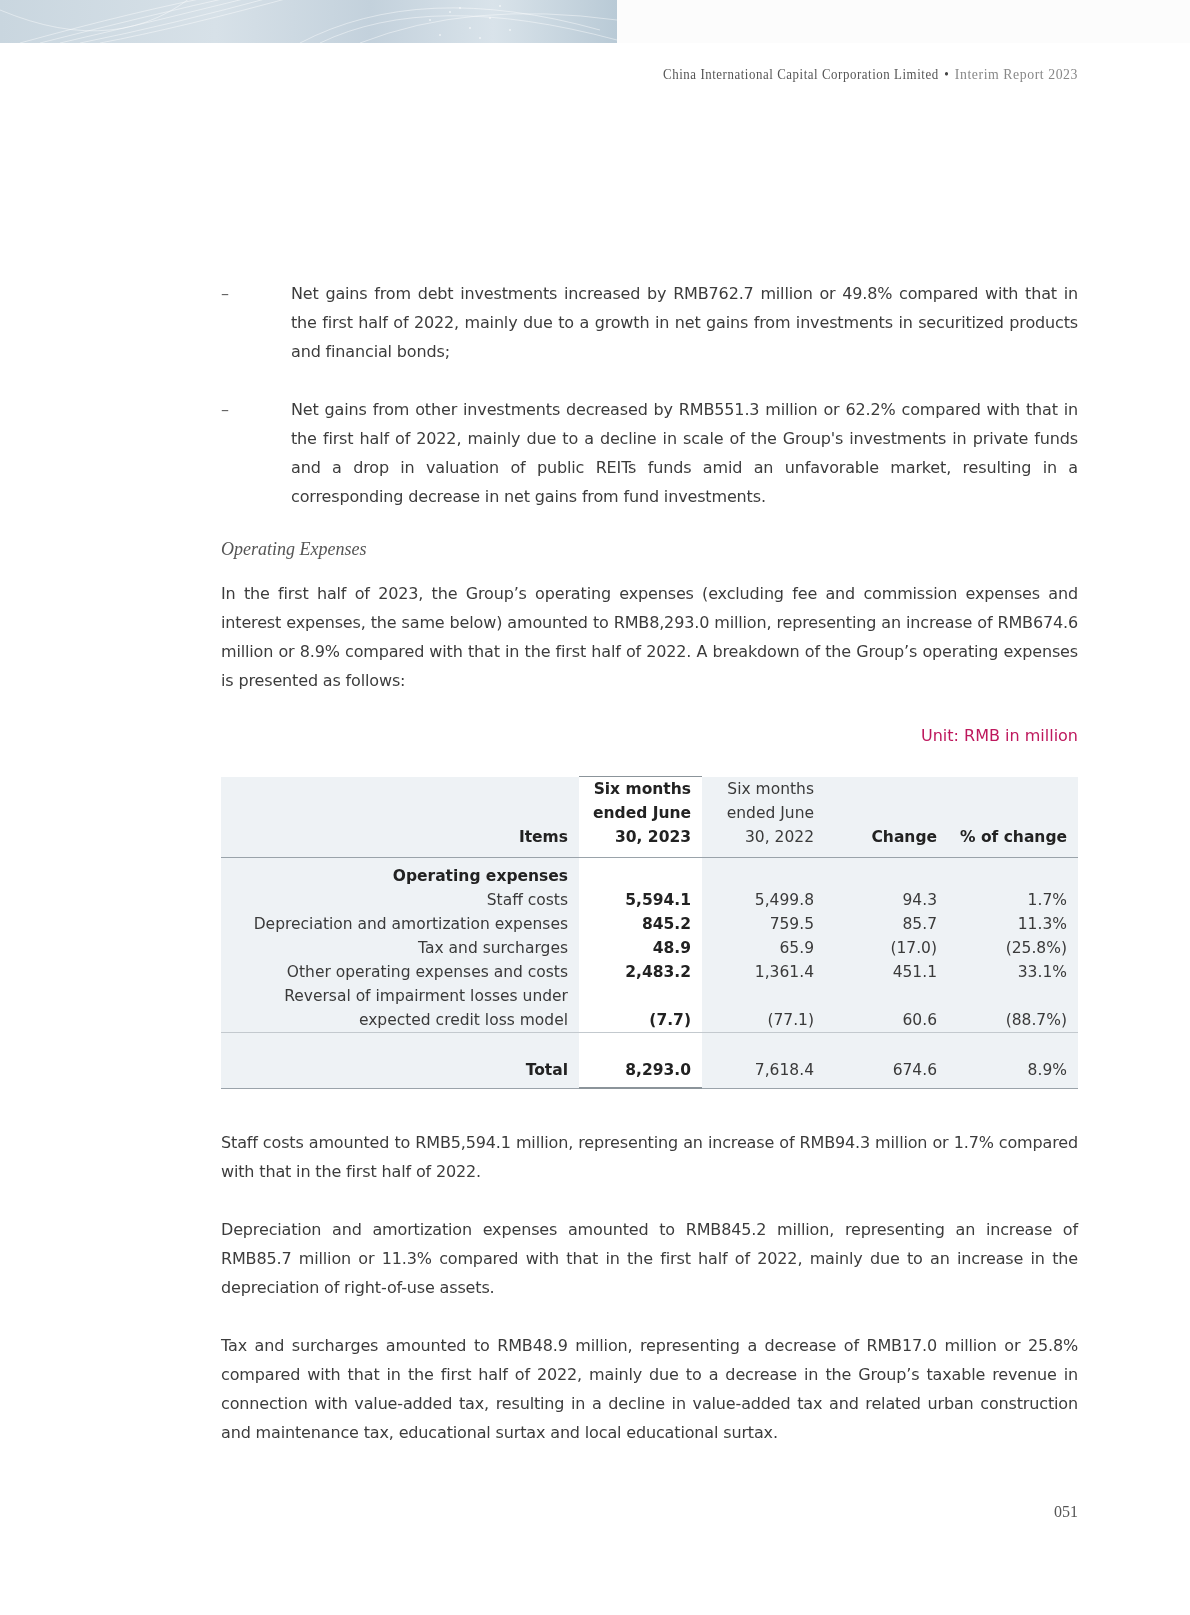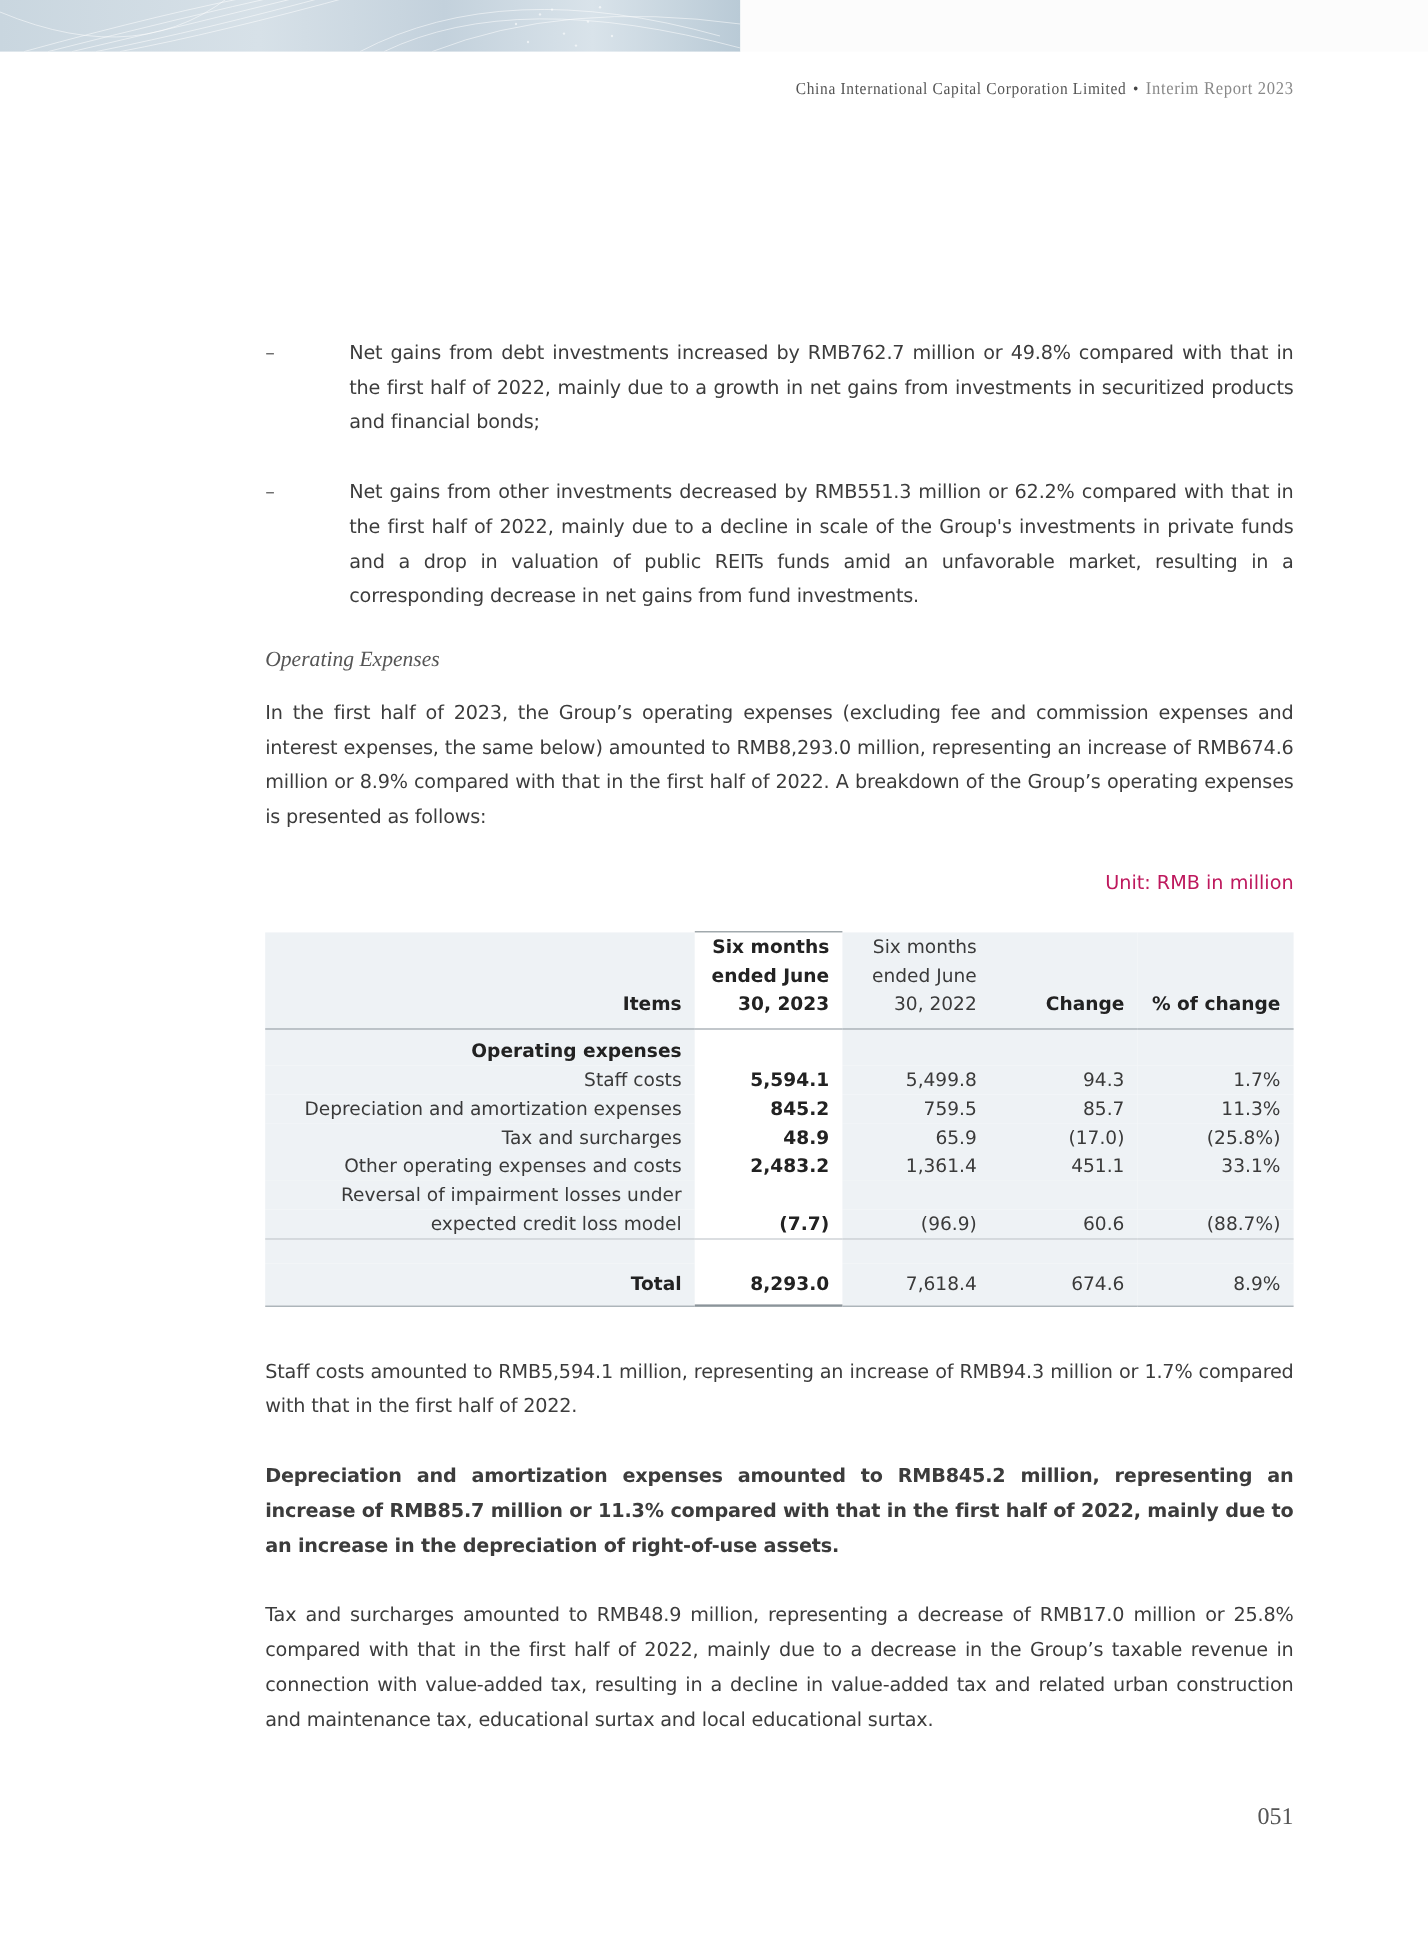--- a/index.html
+++ b/index.html
@@ -31,21 +31,21 @@
   .num { text-align: right; }
   .label { text-align: right; }
   thead tr th { border-bottom: 1px solid #9aa3aa; }
   thead th.hl { border-top: 1px solid #8b949a; }
   .indent { padding-left: 28px; }
   tr.total td { height: 34px; border-bottom: 1px solid #9aa3aa; }
   tr.spacer td { height: 20px; }
   tr.sep td { border-top: 1px solid #c3c9ce; }
   tr.total td.hl { border-bottom: 2px solid #8b949a; }
   .page-num { position: absolute; right: 112px; top: 1503px; font-family: "Liberation Serif", serif;
-              font-size: 20px; color: #555; }
+              font-size: 16px; color: #555; }
 </style>
 </head>
 <body>
 
 <div class="banner">
   <svg width="617" height="43" viewBox="0 0 617 43">
     <g stroke="#ffffff" stroke-opacity="0.55" fill="none" stroke-width="0.8">
       <path d="M0 10 Q120 60 200 -10"></path>
         <path d="M20 43 Q140 10 220 -5"></path>
       <path d="M40 43 Q150 15 240 -5"></path>
@@ -157,21 +157,21 @@
     <tr>
       <td class="label bg">Reversal of impairment losses under</td>
       <td class="hl"></td>
         <td class="bg"></td>
         <td class="bg"></td>
         <td class="bg"></td>
     </tr>
     <tr>
       <td class="label bg indent">expected credit loss model</td>
       <td class="num hl bold">(7.7)</td>
-      <td class="num bg">(96.9)</td>
+      <td class="num bg">(77.1)</td>
       <td class="num bg">60.6</td>
       <td class="num bg">(88.7%)</td>
     </tr>
     <tr class="sep spacer">
       <td class="bg"></td>
         <td class="hl"></td>
         <td class="bg"></td>
         <td class="bg"></td>
         <td class="bg"></td>
     </tr>
@@ -181,20 +181,20 @@
       <td class="num bg">7,618.4</td>
       <td class="num bg">674.6</td>
       <td class="num bg">8.9%</td>
     </tr>
   </tbody>
 </table>
 
 <div class="content" style="top:1128px;">
   <p class="para">Staff costs amounted to RMB5,594.1 million, representing an increase of RMB94.3 million or 1.7% compared with that in the first half of 2022.</p>
 </div>
-<div class="content" style="top:1215px;font-weight:bold;">
+<div class="content" style="top:1215px;">
   <p class="para">Depreciation and amortization expenses amounted to RMB845.2 million, representing an increase of RMB85.7 million or 11.3% compared with that in the first half of 2022, mainly due to an increase in the depreciation of right-of-use assets.</p>
 </div>
 <div class="content" style="top:1331px;">
   <p class="para">Tax and surcharges amounted to RMB48.9 million, representing a decrease of RMB17.0 million or 25.8% compared with that in the first half of 2022, mainly due to a decrease in the Group’s taxable revenue in connection with value-added tax, resulting in a decline in value-added tax and related urban construction and maintenance tax, educational surtax and local educational surtax.</p>
 </div>
 
 <div class="page-num">051</div>
 
 </body></html>

